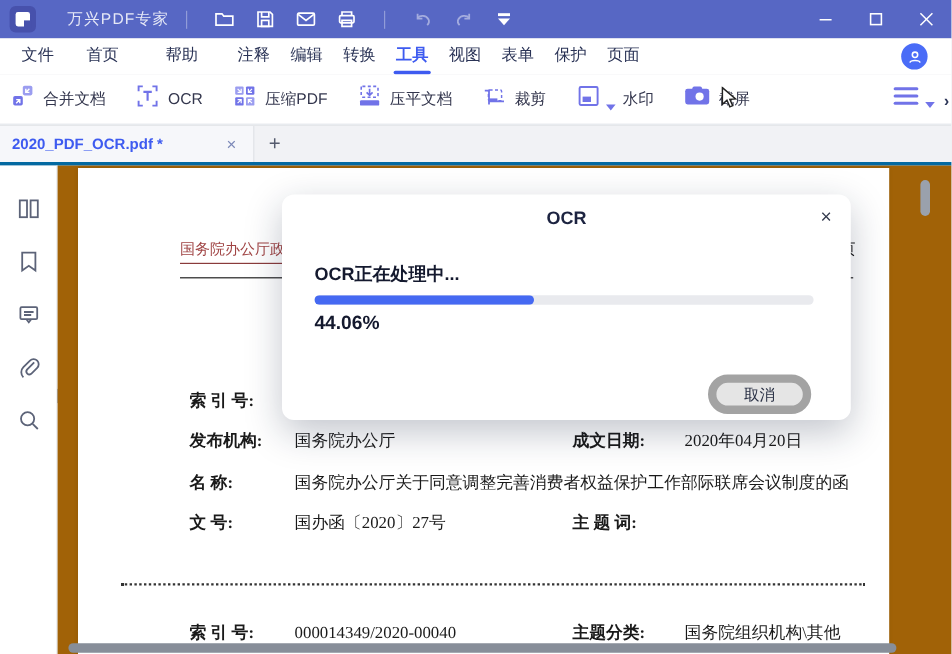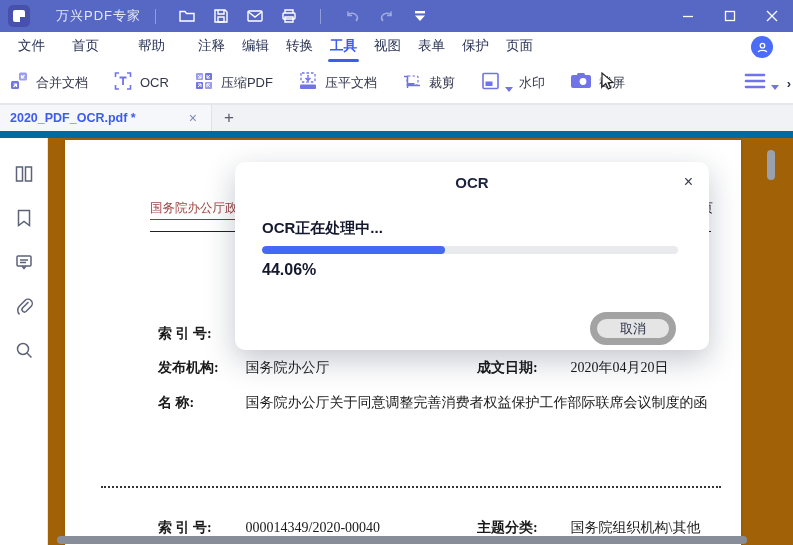--- a/index.html
+++ b/index.html
@@ -40,21 +40,21 @@
              overflow:hidden; }
   .titem { display:flex; align-items:center; margin-right:24px; cursor:default; flex:0 0 auto; }
   .titem .tlabel { font-size:13px; color:#33364d; margin-left:6px; white-space:nowrap; }
   .caret { width:0; height:0; border-left:4px solid transparent; border-right:4px solid transparent;
            border-top:5px solid #7173e8; margin-left:4px; align-self:flex-end; margin-bottom:4px; }
   .titem.pushright { margin-left:auto; margin-right:14px; }
   .overflow-chevron { position:absolute; right:2px; top:14px; font-size:13px; color:#2a3356; font-weight:bold; }
 
   
   .tabbar { position:absolute; top:105px; left:0; right:0; height:33px; background:#f1f2f5;
-            border-bottom:7px solid #0369a1; display:flex; align-items:stretch; }
+            border-bottom:3px solid #0369a1; display:flex; align-items:stretch; }
   .tab { width:212px; background:#f6f7fa; border-right:1px solid #dfe1e7; display:flex; align-items:center;
          padding:0 10px; }
   .tab-title { color:#3e5bf0; font-size:12.5px; font-weight:bold; flex:1; white-space:nowrap; overflow:hidden; }
   .tab-close { color:#7c89b8; font-size:14px; padding:0 4px; }
   .tab-new { width:34px; display:flex; align-items:center; justify-content:center; color:#555b6e; font-size:17px; }
 
   
   .workspace { position:absolute; top:138px; left:0; right:0; bottom:0; }
   .sidebar { position:absolute; left:0; top:0; bottom:0; width:48px; background:#fff; border-right:1px solid #e2e4e9; }
   .sb-ico { width:48px; height:44px; display:flex; align-items:center; justify-content:center; }
@@ -341,20 +341,26 @@
         <div class="drow" style="top:219px;">
           <span class="lbl">发布机构:</span>
           <span class="val">国务院办公厅</span>
           <span class="lbl2">成文日期:</span>
           <span class="val2">2020年04月20日</span>
         </div>
         <div class="drow" style="top:254px;">
           <span class="lbl">名  称:</span>
           <span>国务院办公厅关于同意调整完善消费者权益保护工作部际联席会议制度的函</span>
         </div>
+        <div class="drow" style="top:287px;">
+          <span class="lbl">文  号:</span>
+          <span class="val">国办函〔2020〕27号</span>
+          <span class="lbl2">主 题 词:</span>
+          <span class="val2"></span>
+        </div>
         <div class="dotted"></div>
         <div class="drow" style="top:379px;">
           <span class="lbl">索 引 号:</span>
           <span class="val">000014349/2020-00040</span>
           <span class="lbl2">主题分类:</span>
           <span class="val2">国务院组织机构\其他</span>
         </div>
       </div>
 
       <div class="vscroll"></div>

